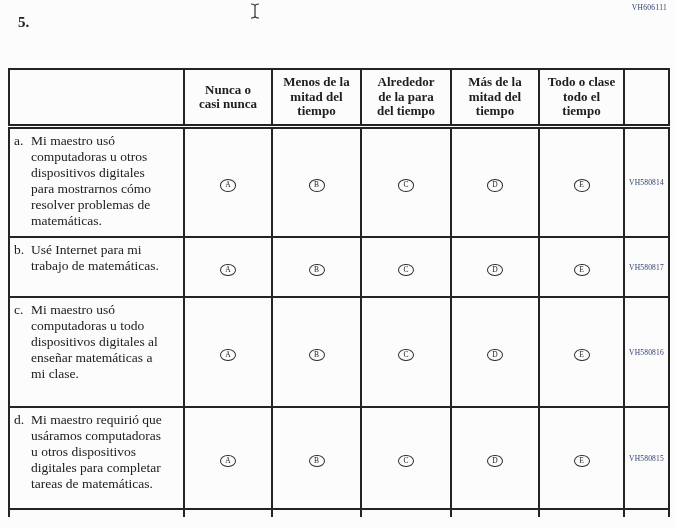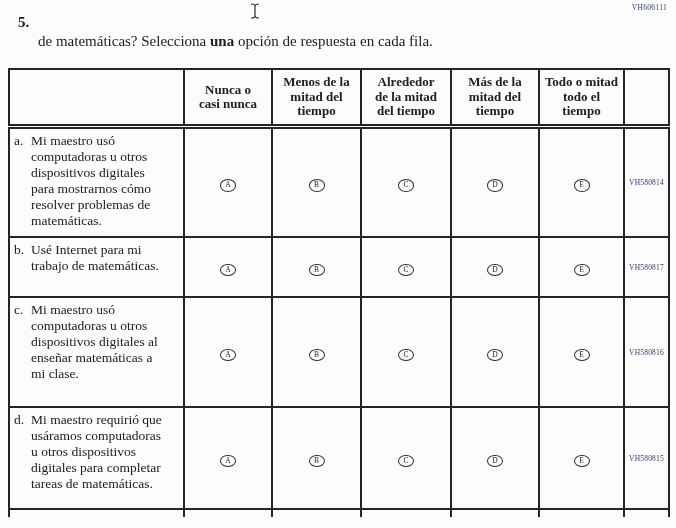--- a/index.html
+++ b/index.html
@@ -82,23 +82,20 @@
 <body>
 
 <div class="page">
 
   <div class="form-code">VH606111</div>
 
   <div class="question">
     <div class="row">
       <span class="q-number">5.</span>
     </div>
-    <div class="q-line2">
-      <span>de matemáticas? Selecciona </span><span class="bold">una</span><span> opción de respuesta en cada fila.</span>
-    </div>
   </div>
 
   <svg class="cursor" viewBox="0 0 10 16">
     <path d="M1.5 1 C3.2 1 4.3 1.6 5 2.4 C5.7 1.6 6.8 1 8.5 1 M5 2.4 V13.6 M1.5 15 C3.2 15 4.3 14.4 5 13.6 C5.7 14.4 6.8 15 8.5 15" fill="none" stroke="#1a1a1a" stroke-width="1.1" stroke-linecap="round"></path>
   </svg>
 
   <table class="qgrid">
     <colgroup>
       <col style="width:175px">
         <col style="width:88px">
@@ -111,26 +108,26 @@
 
     <tbody>
         <tr class="header">
       <th></th>
       <th>Nunca o
 casi nunca</th>
       <th>Menos de la
 mitad del
 tiempo</th>
       <th>Alrededor
-de la mitad
+de la para
 del tiempo</th>
       <th>Más de la
 mitad del
 tiempo</th>
-      <th>Todo o mitad
+      <th>Todo o clase
 todo el
 tiempo</th>
       <th></th>
     </tr>
 
     <tr class="row-a">
       <td class="stmt-cell">
         <div class="stmt">
           <span class="letter">a.</span>
           <span class="text">Mi maestro usó computadoras u otros dispositivos digitales para mostrarnos cómo resolver problemas de matemáticas.</span>
@@ -156,21 +153,21 @@
       <td class="opt-cell"><span class="bubble">C</span></td>
       <td class="opt-cell"><span class="bubble">D</span></td>
       <td class="opt-cell"><span class="bubble">E</span></td>
       <td class="code-cell">VH580817</td>
     </tr>
 
     <tr class="row-c">
       <td class="stmt-cell">
         <div class="stmt">
           <span class="letter">c.</span>
-          <span class="text">Mi maestro usó computadoras u otros dispositivos digitales al enseñar matemáticas a mi clase.</span>
+          <span class="text">Mi maestro usó computadoras u todo dispositivos digitales al enseñar matemáticas a mi clase.</span>
         </div>
       </td>
       <td class="opt-cell"><span class="bubble">A</span></td>
       <td class="opt-cell"><span class="bubble">B</span></td>
       <td class="opt-cell"><span class="bubble">C</span></td>
       <td class="opt-cell"><span class="bubble">D</span></td>
       <td class="opt-cell"><span class="bubble">E</span></td>
       <td class="code-cell">VH580816</td>
     </tr>
 

